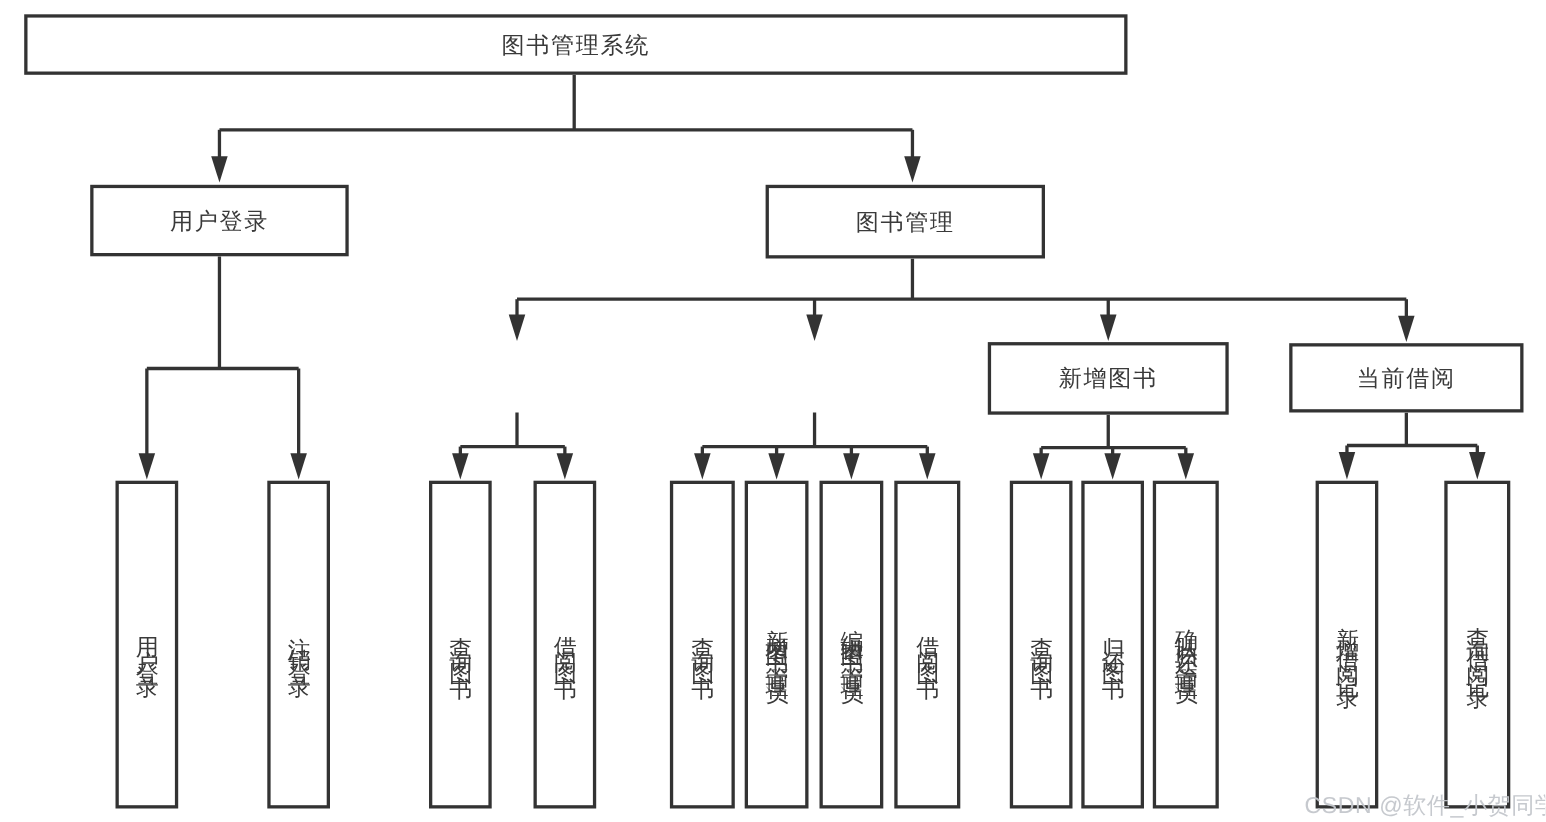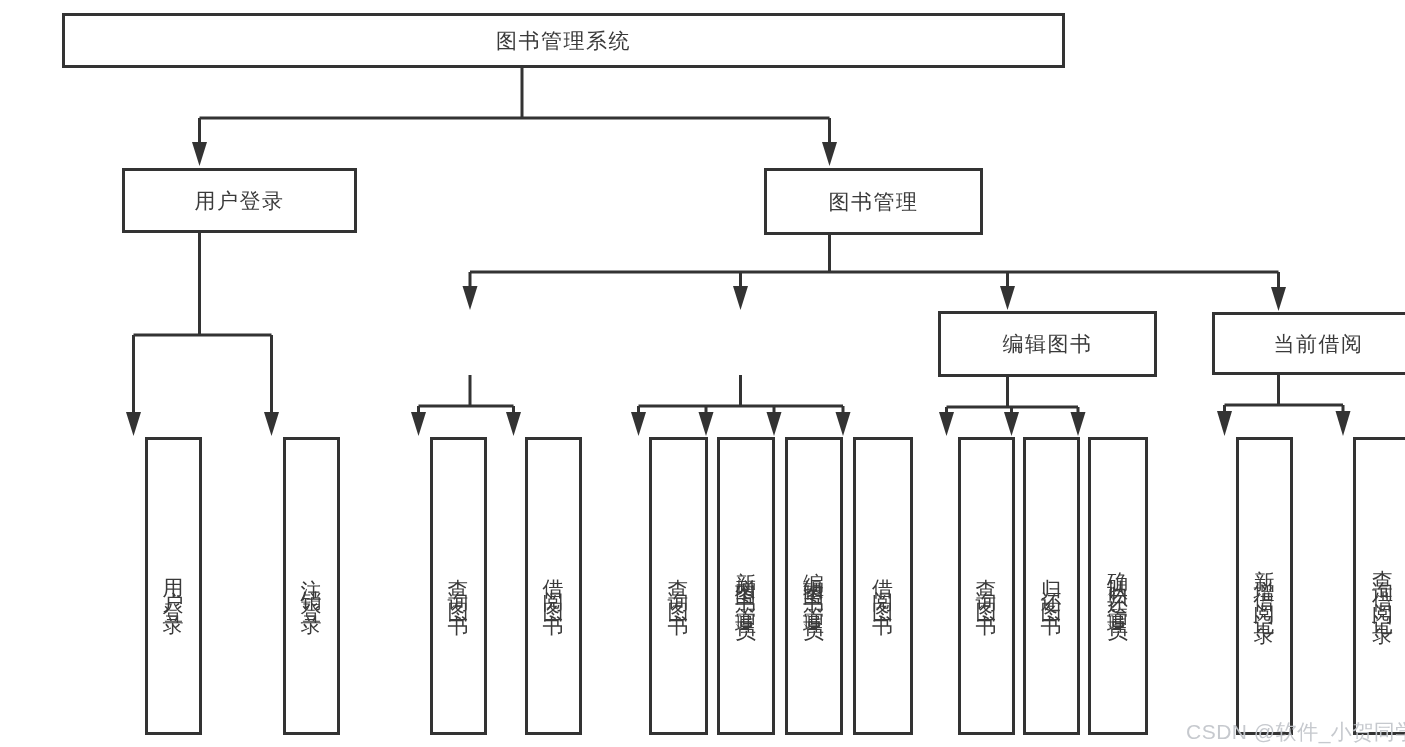--- a/index.html
+++ b/index.html
@@ -3,21 +3,21 @@
 <meta charset="utf-8">
 <style>
   html,body{margin:0;padding:0;background:#ffffff;}
   .stage{
     position:relative;width:1405px;height:747px;background:#ffffff;overflow:hidden;
     font-family:"Liberation Sans","DejaVu Sans",sans-serif;
   }
   .box{
     position:absolute;border:3px solid #333333;background:#ffffff;
     display:flex;align-items:center;justify-content:center;
-    box-sizing:border-box;color:#3a3a3a;z-index:2;margin-left:40px;
+    box-sizing:border-box;color:#3a3a3a;z-index:2;
   }
   .hbox span{font-size:21px;letter-spacing:1.5px;white-space:nowrap;}
   .vbox span{
     writing-mode:vertical-lr;text-orientation:mixed;
     font-size:21px;letter-spacing:12px;line-height:1;white-space:nowrap;
   }
   .vbox span.long{letter-spacing:7px;}
   .vbox span.mid{letter-spacing:11px;}
   svg.connectors{position:absolute;left:0;top:0;z-index:1;}
   svg.connectors line, svg.connectors path{stroke:#333333;stroke-width:3;fill:none;}
@@ -108,26 +108,26 @@
     </g>
   </svg>
 
   <div class="box hbox" style="left:22px;top:13px;width:1003px;height:55px">
     <span>图书管理系统</span>
   </div>
 
   <div class="box hbox" style="left:82px;top:168px;width:235px;height:65px">
     <span>用户登录</span>
   </div>
-  <div class="box hbox" style="left:724px;top:168px;width:219px;height:67px">
+  <div class="box hbox" style="left:696px;top:168px;width:254px;height:67px">
     <span>图书管理</span>
   </div>
 
   <div class="box hbox" style="left:898px;top:311px;width:219px;height:66px">
-    <span>编辑图书</span>
+    <span>新增图书</span>
   </div>
   <div class="box hbox" style="left:1172px;top:312px;width:213px;height:63px">
     <span>当前借阅</span>
   </div>
 
   <div class="box vbox" style="left:105px;top:437px;width:57px;height:298px">
     <span>用户登录</span>
   </div>
   <div class="box vbox" style="left:243px;top:437px;width:57px;height:298px">
     <span>注销登录</span>

